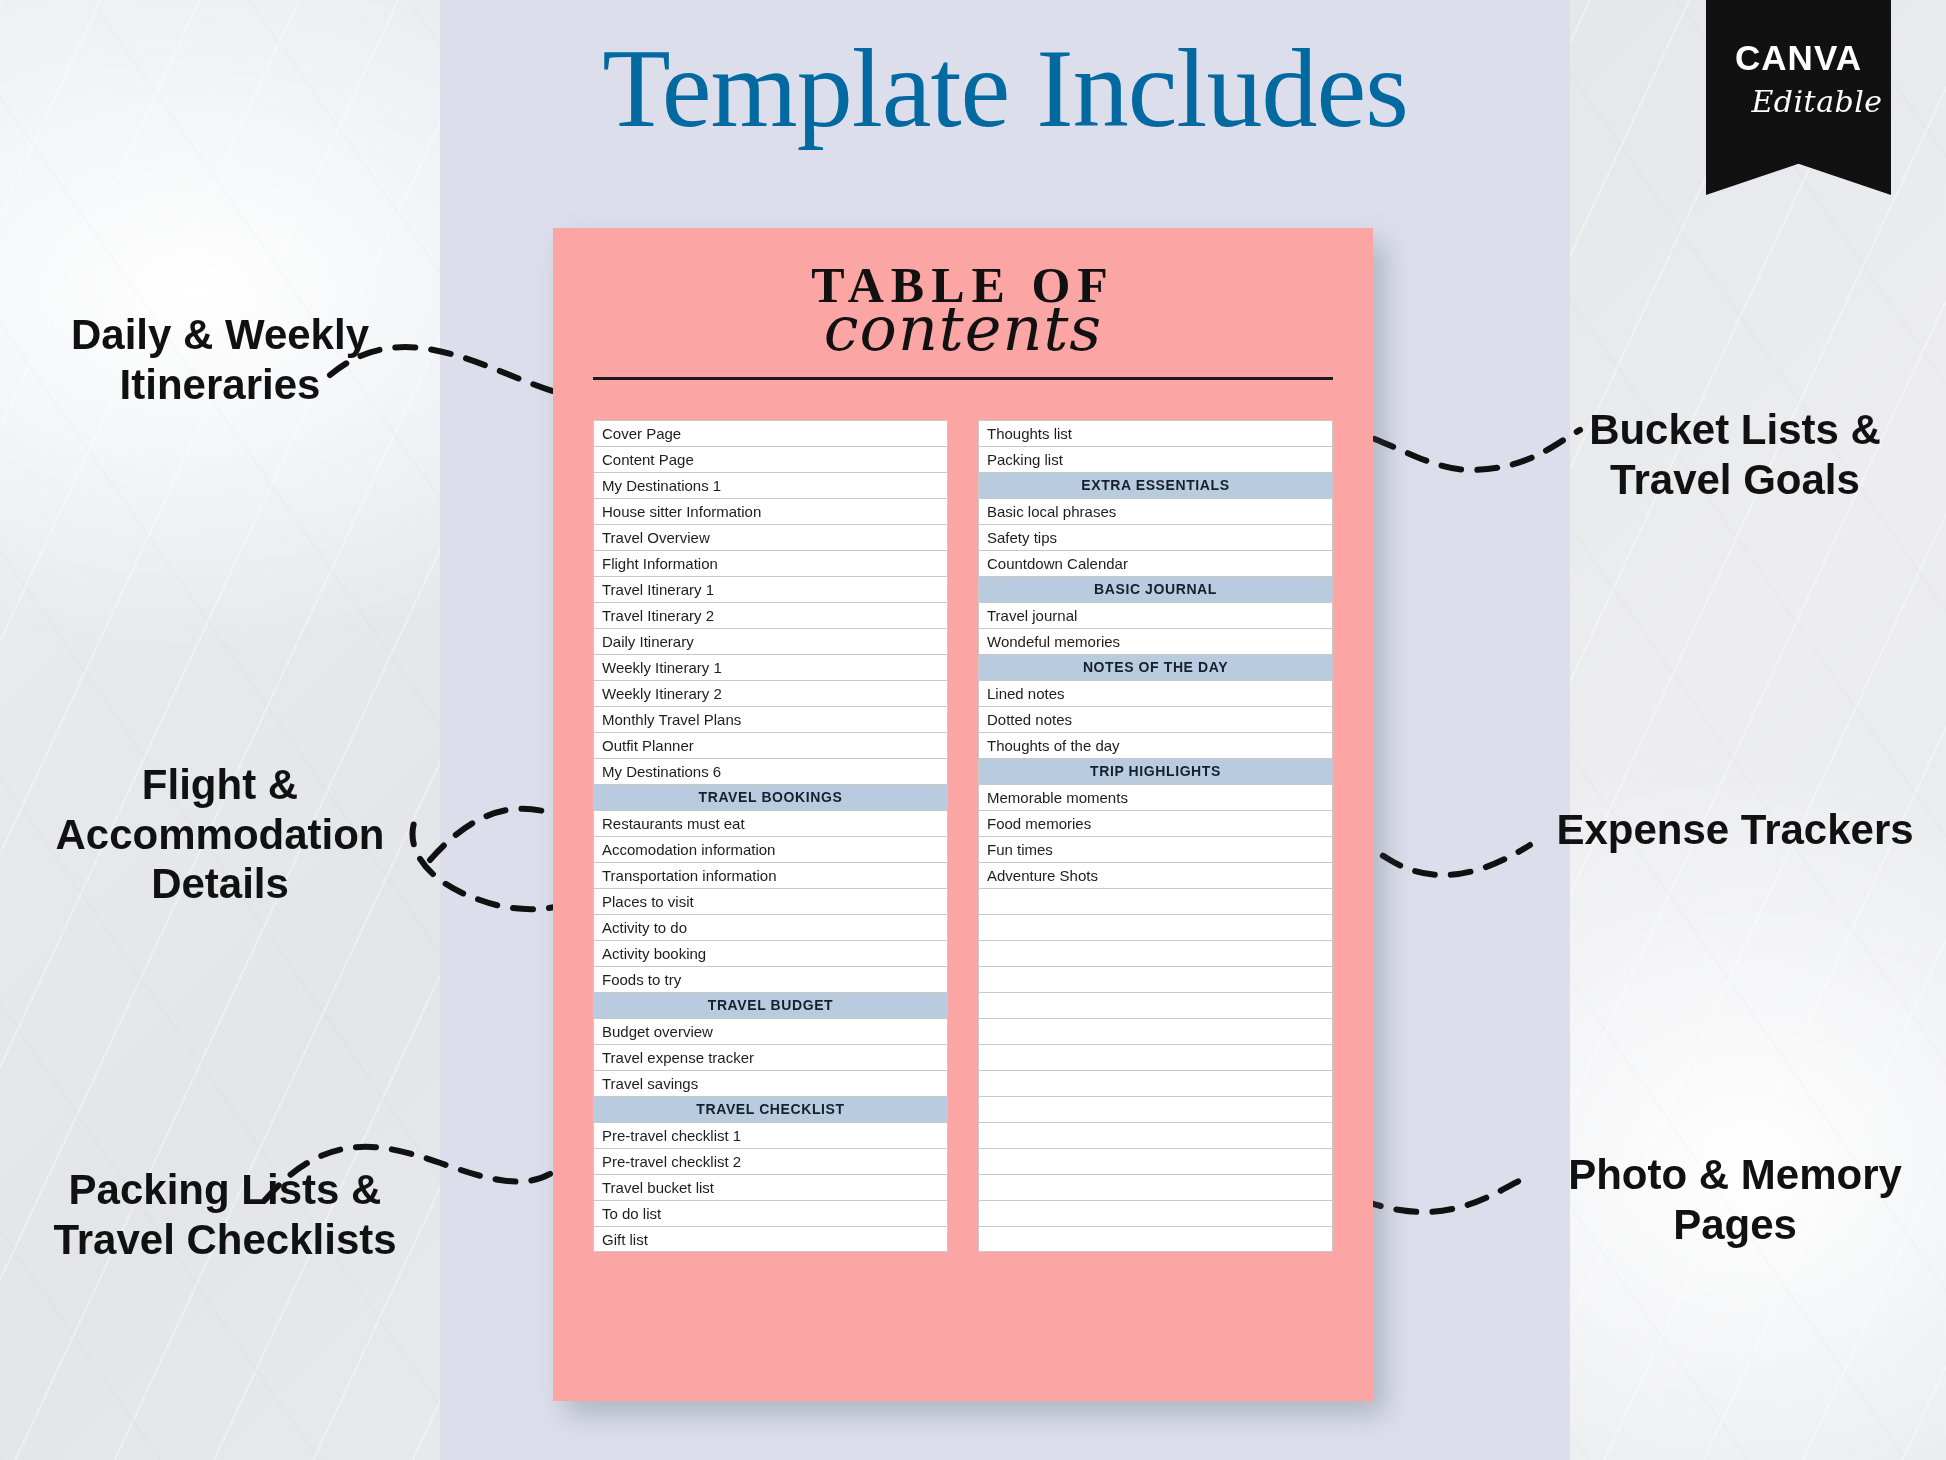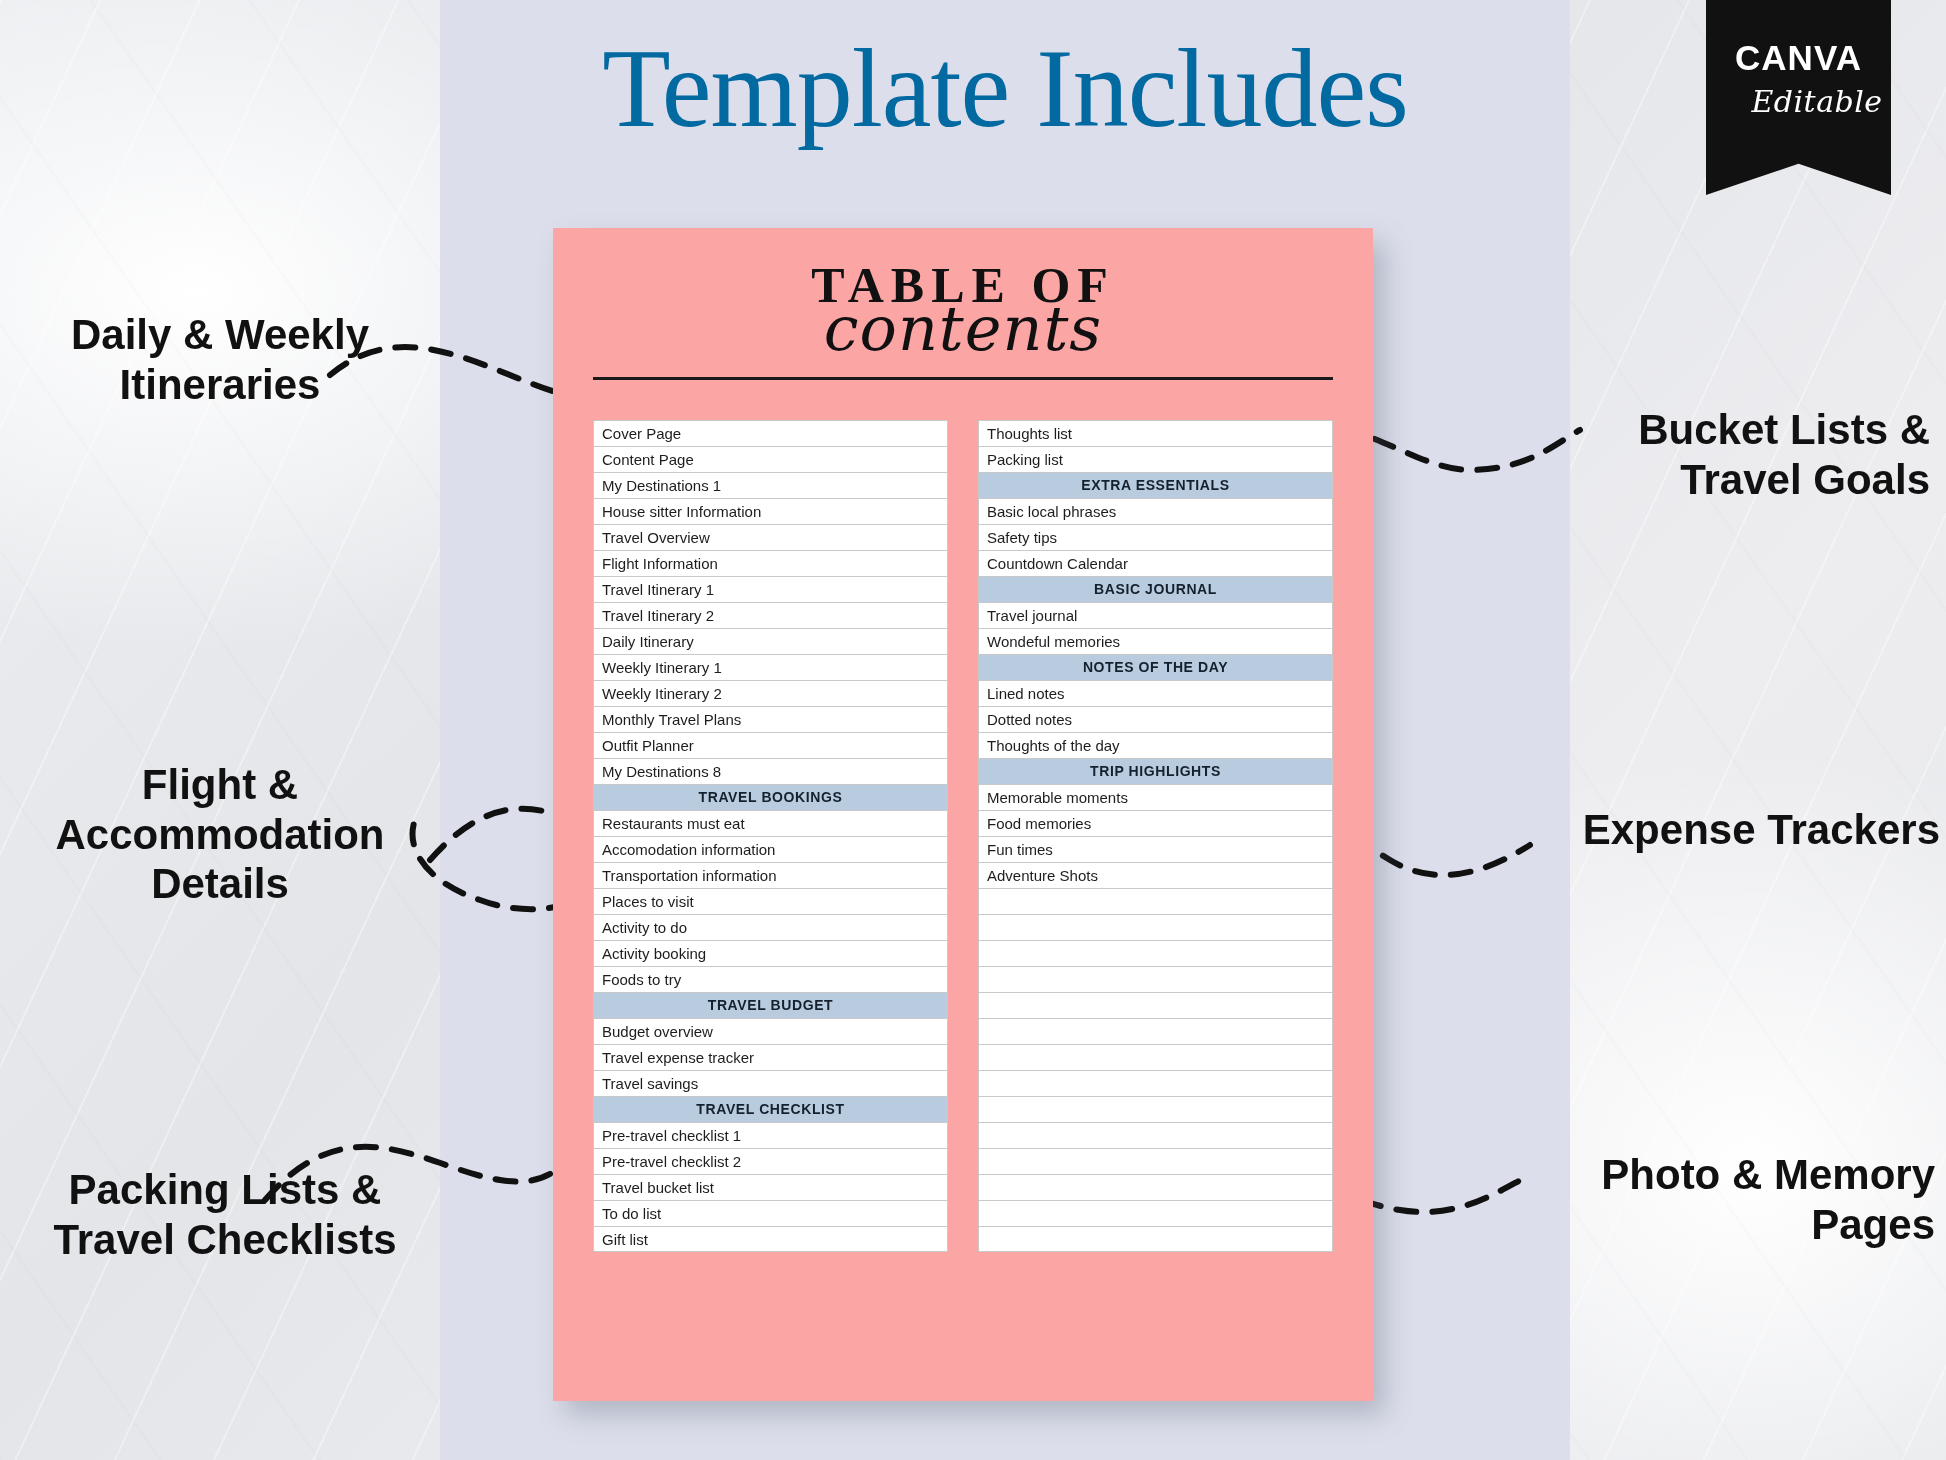--- a/index.html
+++ b/index.html
@@ -136,21 +136,21 @@
   .annot {
     position:absolute;
     font-family:"Liberation Sans", sans-serif;
     font-weight:bold;
     font-size:42px;
     line-height:1.18;
     color:#111;
     text-align:center;
   }
   .annot.left { text-align:center; }
-  .annot.right { text-align:right; }
+  .annot.right { text-align:center; }
 
   svg.dash { position:absolute; left:0; top:0; width:1946px; height:1460px; pointer-events:none; }
   svg.dash path { fill:none; stroke:#111; stroke-width:6; stroke-dasharray:20 16; stroke-linecap:round; }
 </style>
 </head>
 <body>
 
 <div class="bg-texture"></div>
 <div class="panel"></div>
 
@@ -185,21 +185,21 @@
         <div class="row">House sitter Information</div>
         <div class="row">Travel Overview</div>
         <div class="row">Flight Information</div>
         <div class="row">Travel Itinerary 1</div>
         <div class="row">Travel Itinerary 2</div>
         <div class="row">Daily Itinerary</div>
         <div class="row">Weekly Itinerary 1</div>
         <div class="row">Weekly Itinerary 2</div>
         <div class="row">Monthly Travel Plans</div>
         <div class="row">Outfit Planner</div>
-        <div class="row">My Destinations 8</div>
+        <div class="row">My Destinations 6</div>
         <div class="row section">TRAVEL BOOKINGS</div>
         <div class="row">Restaurants must eat</div>
         <div class="row">Accomodation information</div>
         <div class="row">Transportation information</div>
         <div class="row">Places to visit</div>
         <div class="row">Activity to do</div>
         <div class="row">Activity booking</div>
         <div class="row">Foods to try</div>
         <div class="row section">TRAVEL BUDGET</div>
         <div class="row">Budget overview</div>

